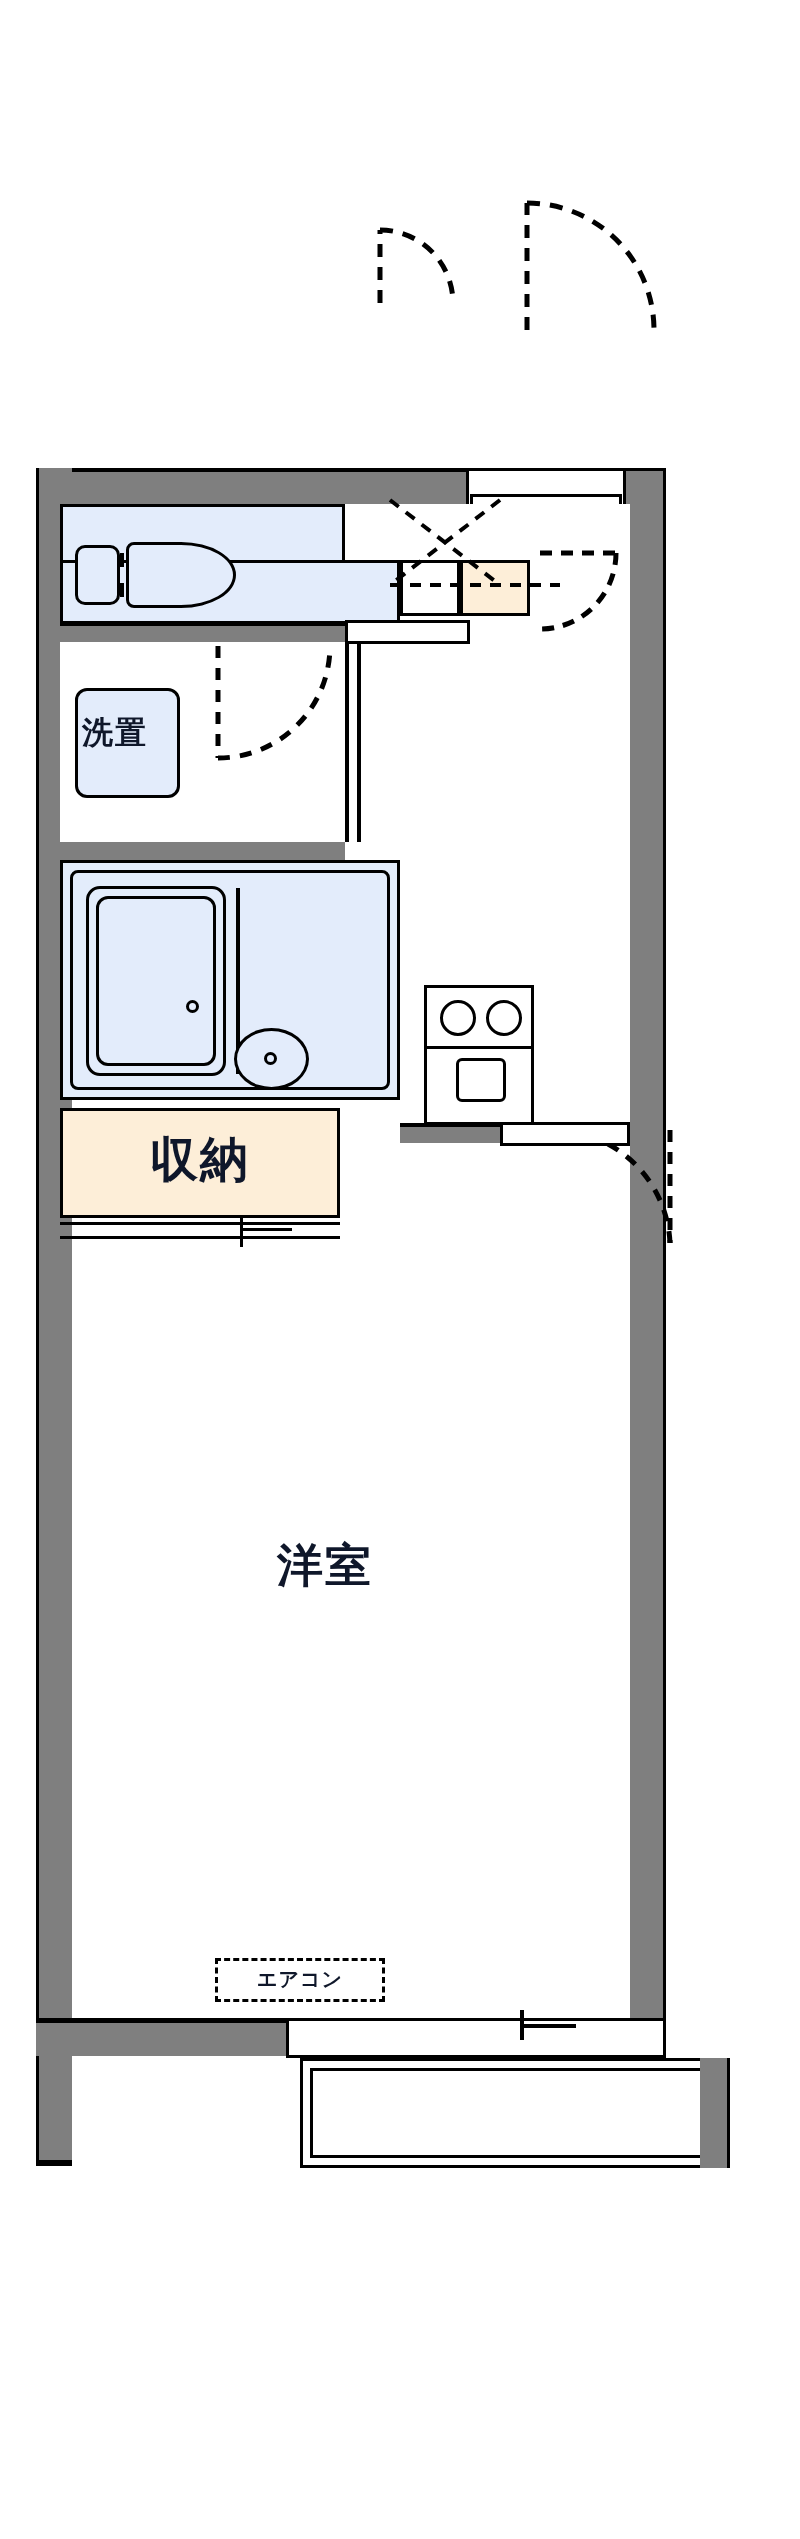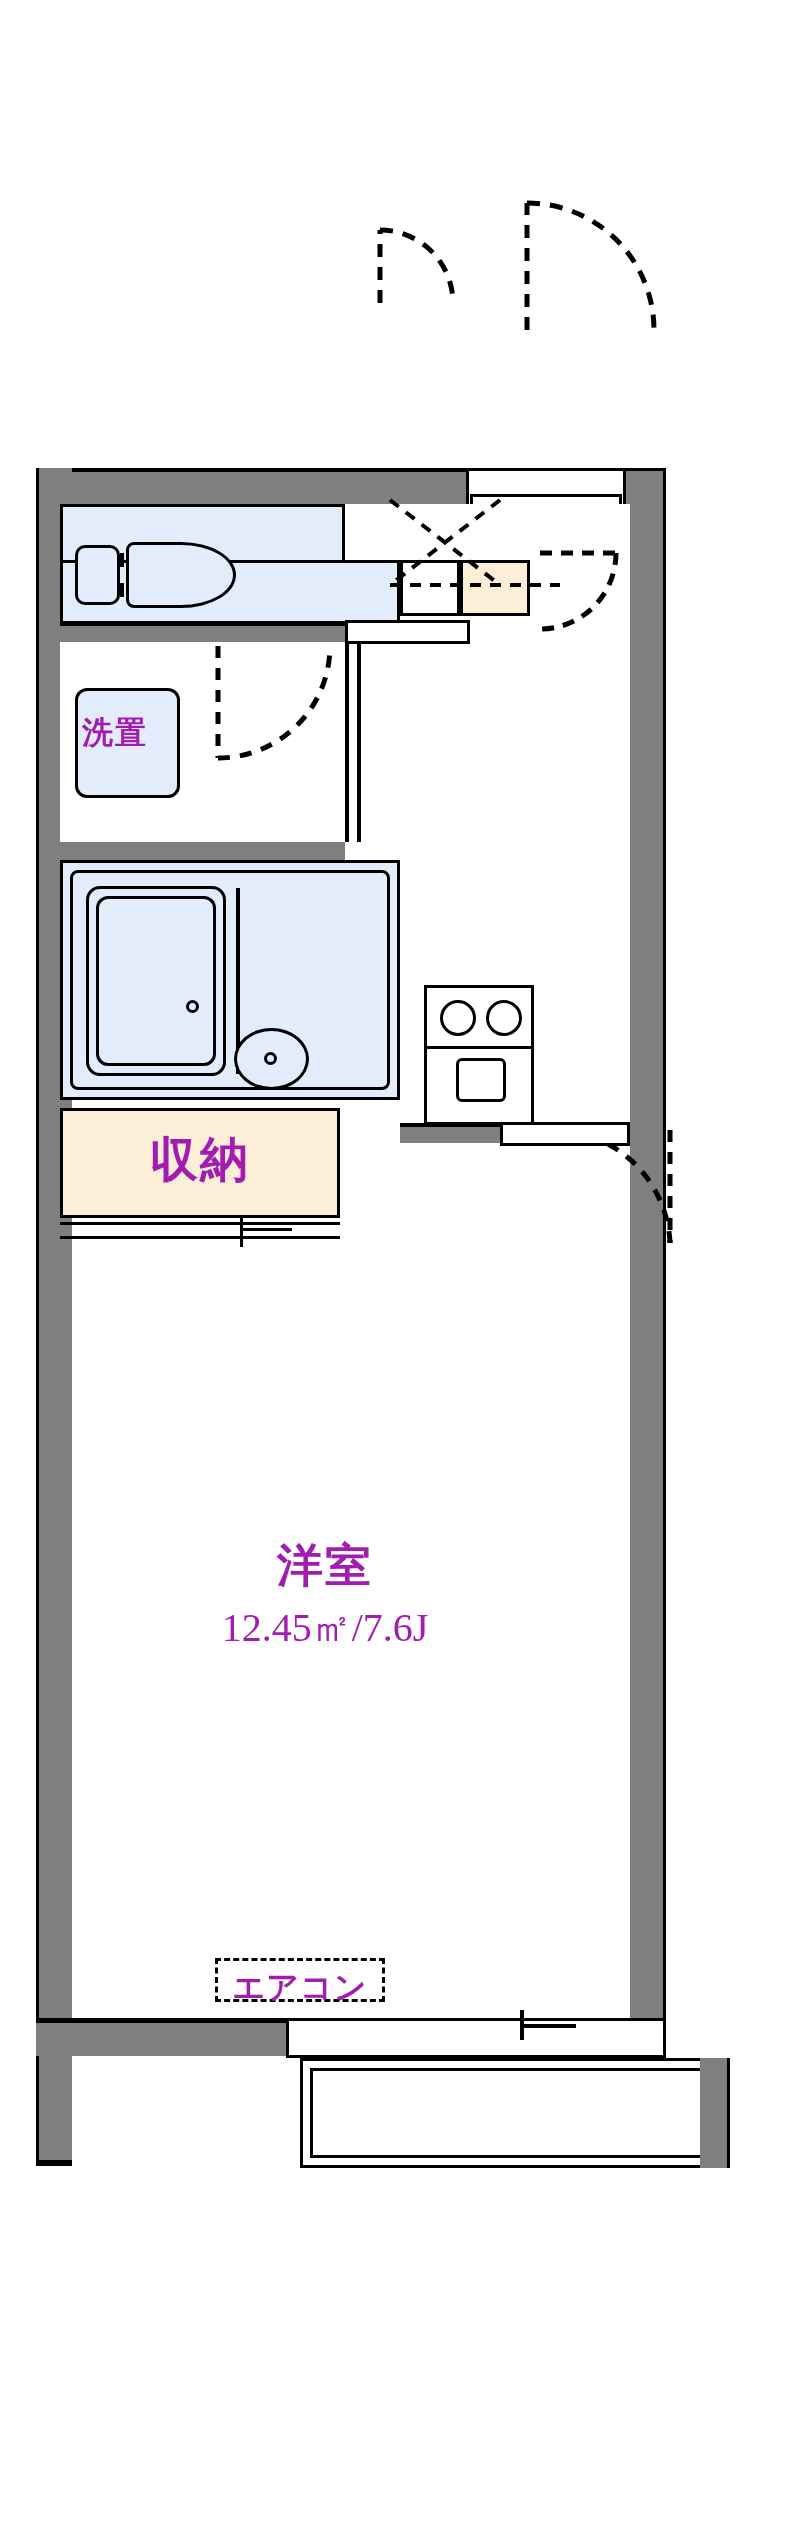--- a/index.html
+++ b/index.html
@@ -13,21 +13,21 @@
   .fill-blue{background:#e3ecfb;}
   .fill-cream{background:#fdeed8;}
   .fill-white{background:#ffffff;}
 
   .rm-out{border:3px solid #000;}
 
   
   .fx{border:3px solid #000;background:#e3ecfb;}
   .fx-w{border:3px solid #000;background:#ffffff;}
 
-  .label{position:absolute;color:#a21caf;font-weight:600;letter-spacing:2px;white-space:nowrap;font-family:Liberation Serif, serif;}
+  .label{position:absolute;color:#0f172a;font-weight:600;letter-spacing:2px;white-space:nowrap;}
 
   
   .swing{position:absolute;border:0;}
   .swing svg{display:block;overflow:visible;}
 </style>
 </head>
 <body>
 
 <div id="plan">
 
@@ -149,24 +149,23 @@
   <div class="abs fill-cream" style="left:60px;top:1108px;width:280px;height:110px;border:3px solid #000;"></div>
   <div class="label" style="left:150px;top:1128px;font-size:48px;">収納</div>
 
   <div class="abs line" style="left:60px;top:1222px;width:280px;height:3px;"></div>
   <div class="abs line" style="left:60px;top:1236px;width:280px;height:3px;"></div>
   <div class="abs line" style="left:240px;top:1215px;width:3px;height:32px;"></div>
   <div class="abs line" style="left:242px;top:1228px;width:50px;height:3px;"></div>
 
   <div class="abs fill-white" style="left:72px;top:1250px;width:558px;height:824px;"></div>
   <div class="label" style="left:325px;top:1535px;font-size:46px;transform:translateX(-50%);">洋室</div>
-  <div class="label" style="left:325px;top:1600px;font-size:40px;font-weight:500;letter-spacing:0px;transform:translateX(-50%);">12.45㎡/7.6J</div>
 
   <div class="abs" style="left:215px;top:1958px;width:170px;height:44px;border:3px dashed #000;background:#fff;"></div>
-  <div class="label" style="left:300px;top:1966px;font-size:32px;letter-spacing:1px;transform:translateX(-50%);">エアコン</div>
+  <div class="label" style="left:300px;top:1966px;font-size:20px;letter-spacing:1px;transform:translateX(-50%);">エアコン</div>
 
   <div class="abs wall-plain" style="left:36px;top:2020px;width:36px;height:100px;border-left:3px solid #000;"></div>
   <div class="abs wall-plain" style="left:36px;top:2020px;width:250px;height:36px;border-top:3px solid #000;"></div>
   <div class="abs line" style="left:36px;top:2018px;width:252px;height:4px;"></div>
 
   <div class="abs wall-plain" style="left:286px;top:2020px;width:380px;height:36px;border-top:3px solid #000;"></div>
   <div class="abs line" style="left:286px;top:2018px;width:380px;height:4px;"></div>
 
   <div class="abs fill-white" style="left:286px;top:2018px;width:380px;height:40px;border:3px solid #000;"></div>
   <div class="abs line" style="left:520px;top:2010px;width:4px;height:30px;"></div>

